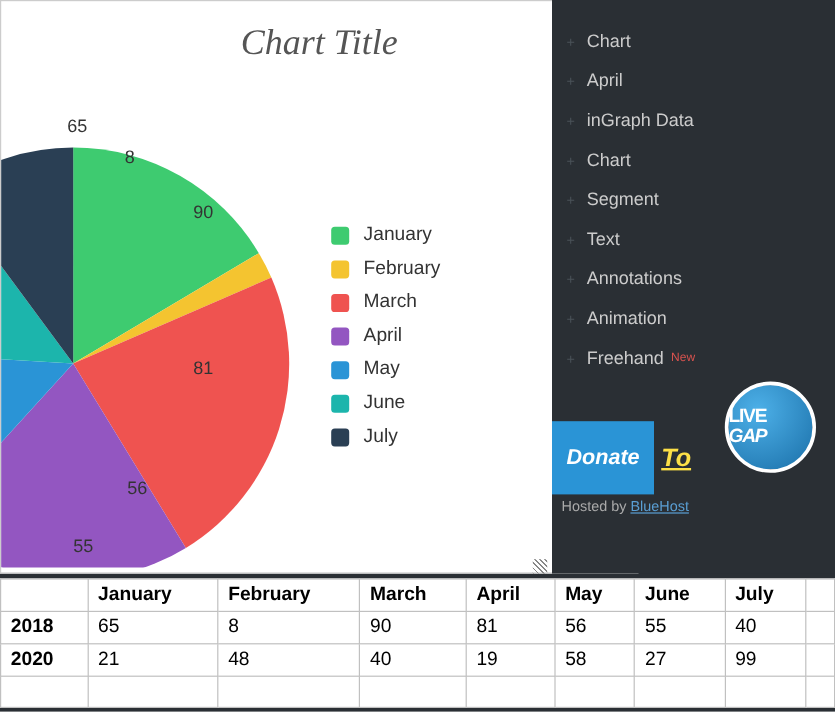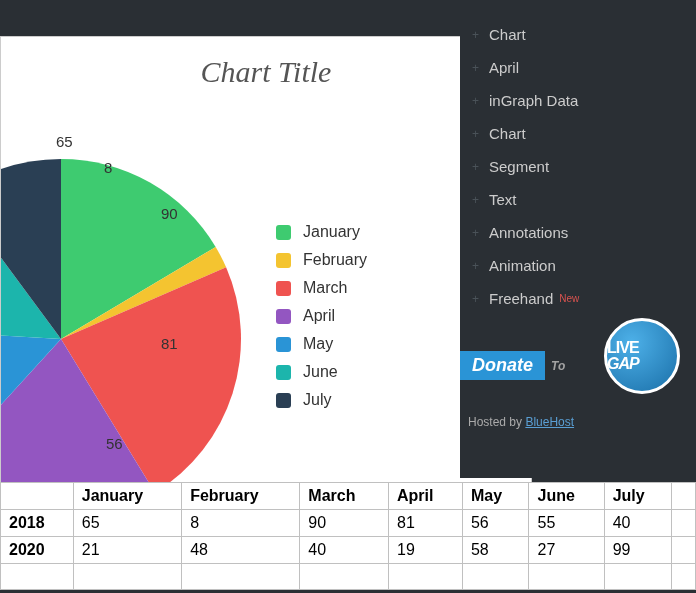--- a/index.html
+++ b/index.html
@@ -1,38 +1,38 @@
 <!DOCTYPE html>
 <html><head>
 <meta charset="utf-8">
 <style>
   * { box-sizing: border-box; margin: 0; padding: 0; }
   body { font-family: Arial, sans-serif; background: #2a2f34; width: 696px; height: 593px; overflow: hidden; position: relative; }
   
-  .chart-panel { position: absolute; left: 0; top: 0; width: 532px; height: 478px; background: #fff; border: 1px solid #ccc; margin-top: 36px; }
+  .chart-panel { position: absolute; left: 0; top: 0; width: 532px; height: 478px; background: #fff; border: 1px solid #ccc; }
   .chart-title { text-align: center; font-family: Georgia, serif; font-size: 30px; color: #555; margin-top: 18px; font-style: italic; }
   .chart-subtitle { text-align: center; font-family: 'Brush Script MT', cursive; font-size: 18px; color: #666; margin-top: 2px; }
   
   .pie-wrap { position: relative; width: 260px; height: 420px; float: left; overflow: hidden; }
   svg.pie { position: absolute; left: -130px; top: 60px; }
   .slice-label { position: absolute; font-size: 15px; color: #333; }
   
   .legend { position: absolute; left: 275px; top: 186px; }
   .legend-row { display: flex; align-items: center; margin-bottom: 10px; }
   .swatch { width: 15px; height: 15px; border-radius: 3px; margin-right: 12px; }
   .legend-label { font-size: 16px; color: #333; }
   
   .sidebar { position: absolute; left: 460px; top: 0; width: 236px; height: 478px; background: #2a2f34; padding-top: 18px; }
   .sidebar-item { display: flex; align-items: center; padding: 8px 12px; color: #ccc; font-size: 15px; cursor: pointer; }
   .plus { color: #4a5258; margin-right: 10px; font-size: 12px; }
   .new-badge { color: #d9534f; font-size: 10px; margin-left: 6px; }
   
   .donate-row { position: absolute; left: 460px; top: 351px; display: flex; align-items: center; }
-  .donate-btn { background: #2a94d6; color: #fff; font-size: 18px; font-weight: bold; padding: 4px 12px; font-style: italic; }
-  .donate-to { color: #a3a3a3; font-size: 12px; font-weight: bold; margin-left: 6px; font-style: italic; }
+  .donate-btn { background: #2a94d6; color: #fff; font-size: 18px; font-weight: bold; padding: 20px 12px; font-style: italic; }
+  .donate-to { color: #fde047; font-size: 21px; font-weight: bold; margin-left: 6px; font-style: italic; text-decoration: underline; }
   .logo-circle { width: 76px; height: 76px; border-radius: 50%; background: radial-gradient(circle at 35% 30%, #4db0e8, #1a6fa8); border: 3px solid #fff; position: absolute; left: 604px; top: 318px; display: flex; align-items: center; justify-content: flex-start; color: #fff; font-size: 16px; font-weight: bold; font-family: Arial; letter-spacing: -1px; }
   
   .hosted { position: absolute; left: 468px; top: 415px; color: #aaa; font-size: 12px; }
   .hosted a { color: #5a9fd4; text-decoration: underline; }
   
   .table-wrap { position: absolute; left: 0; top: 482px; width: 696px; background: #fff; }
   table { border-collapse: collapse; width: 100%; font-size: 16px; }
   td { border: 1px solid #c0c0c0; padding: 4px 8px; height: 26px; background: #fff; }
   .row-head { font-weight: bold; }
   .col-head { font-weight: bold; }

